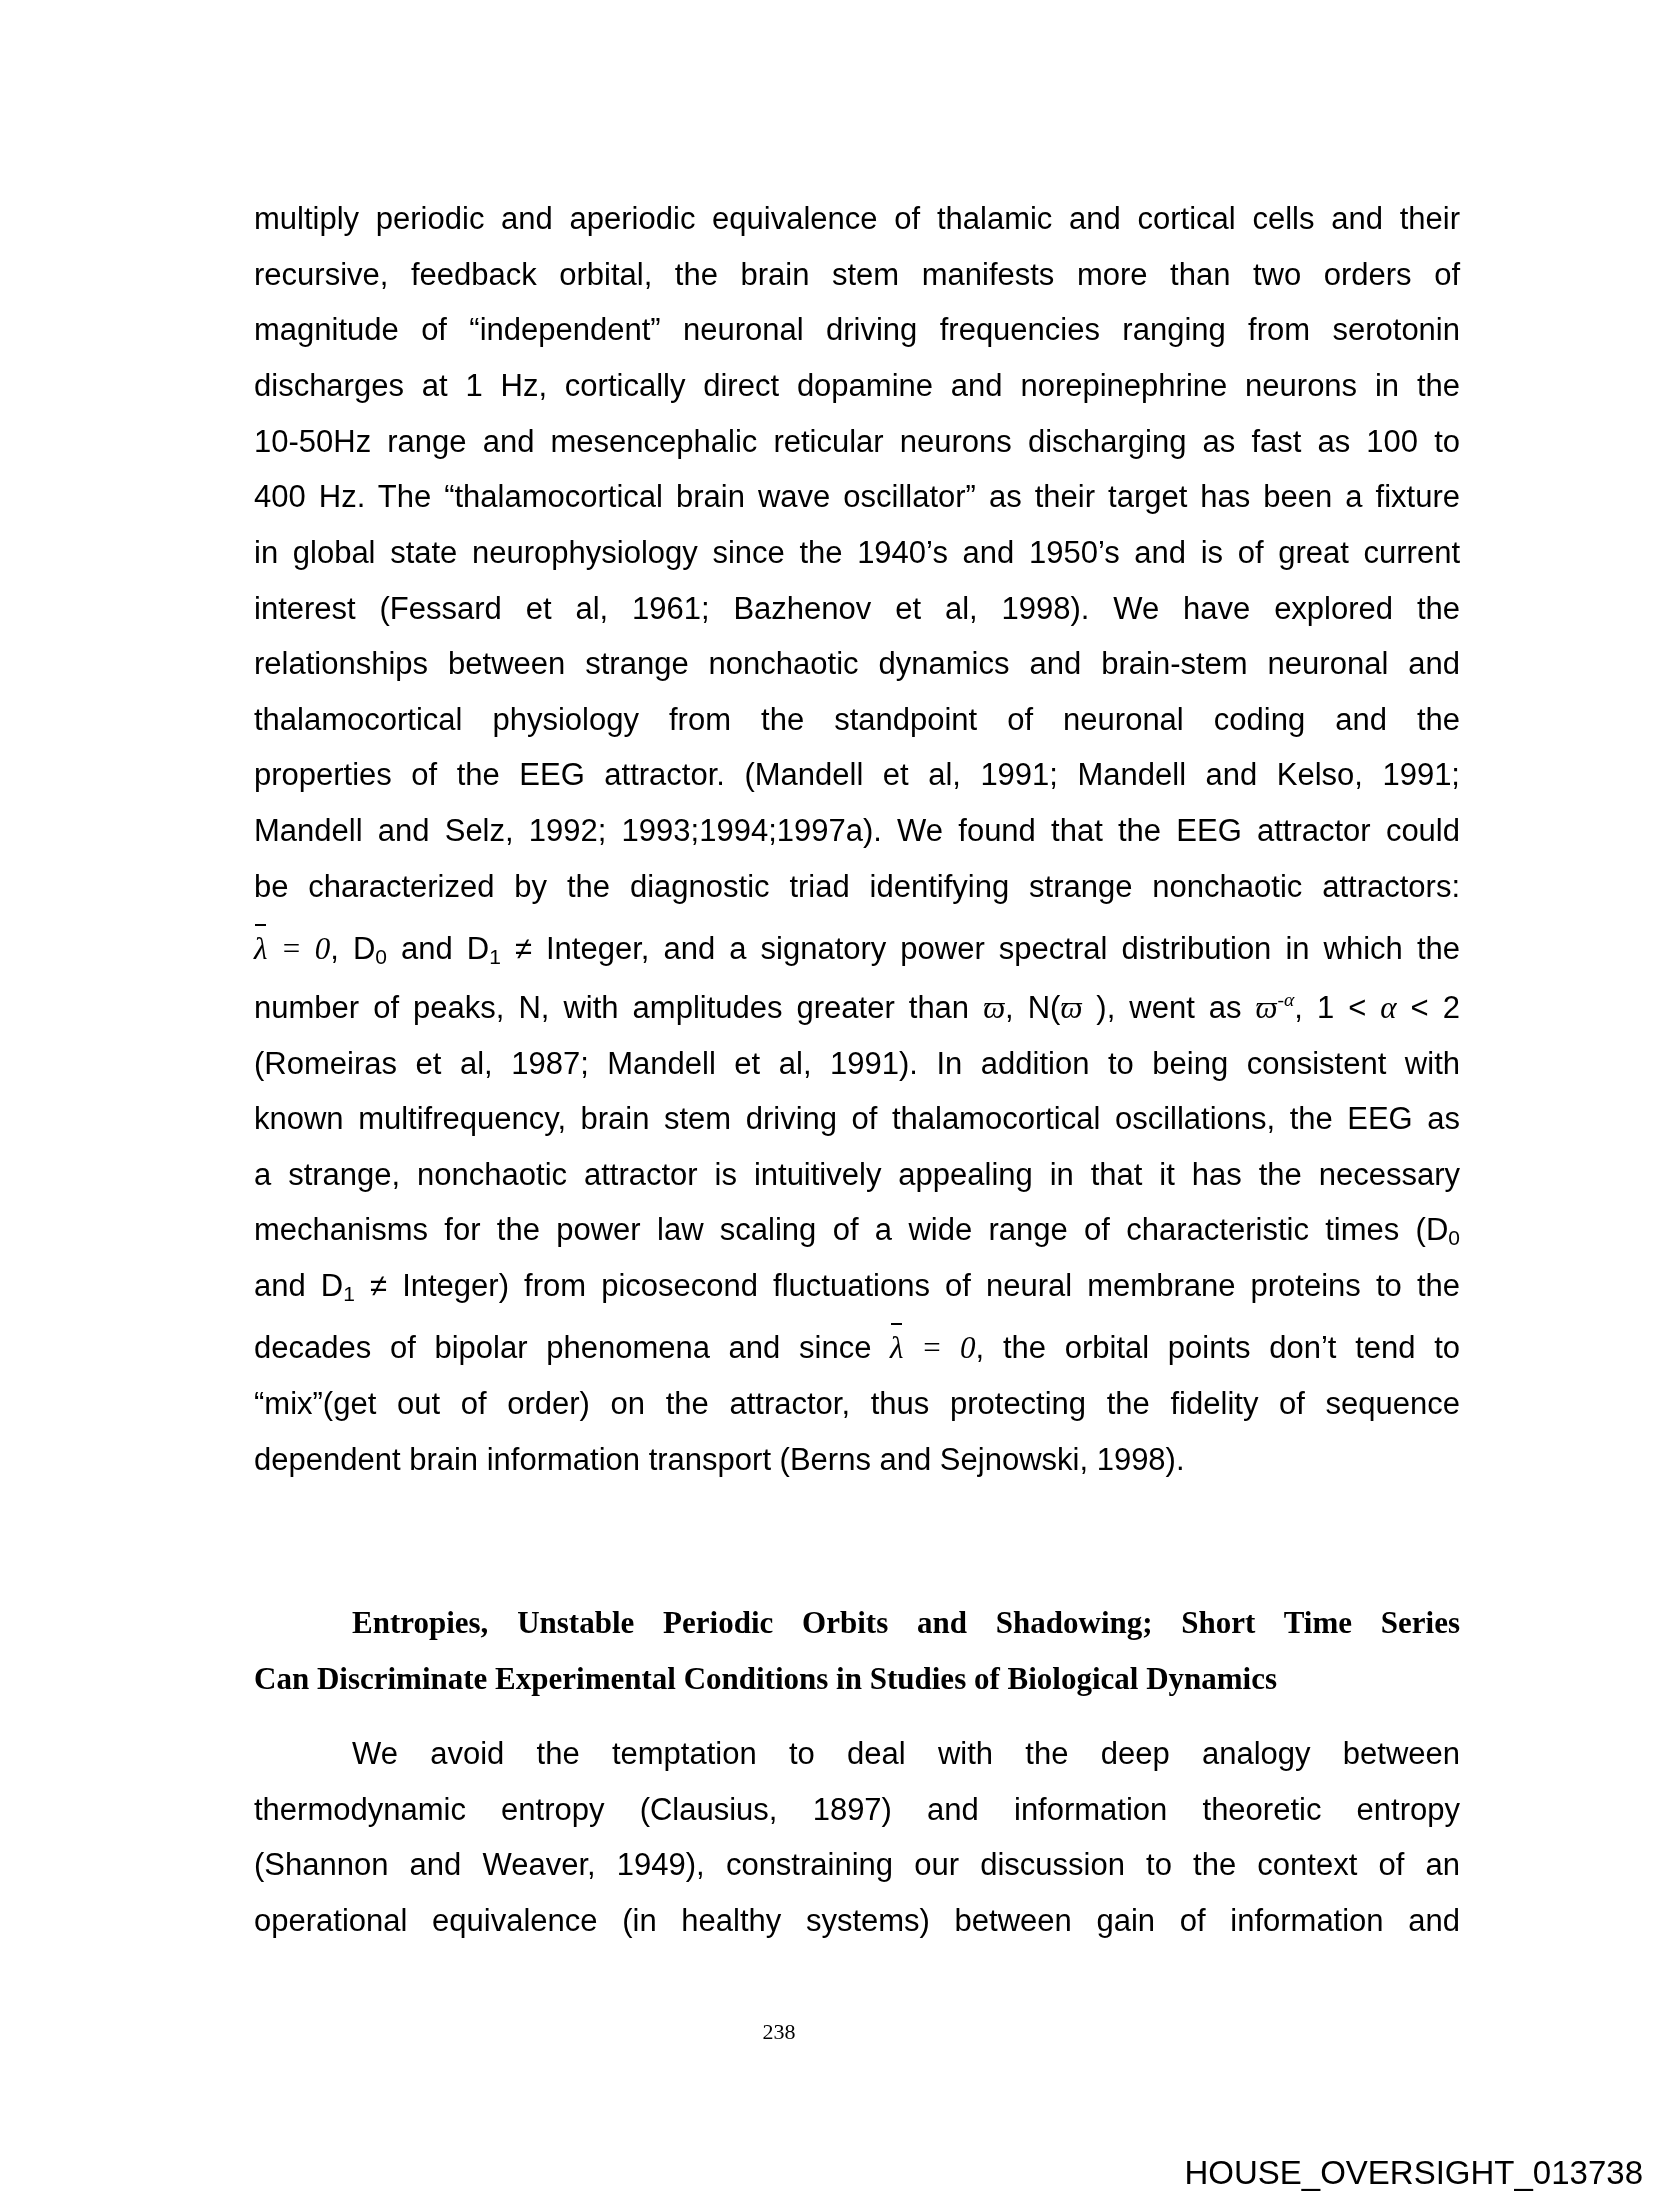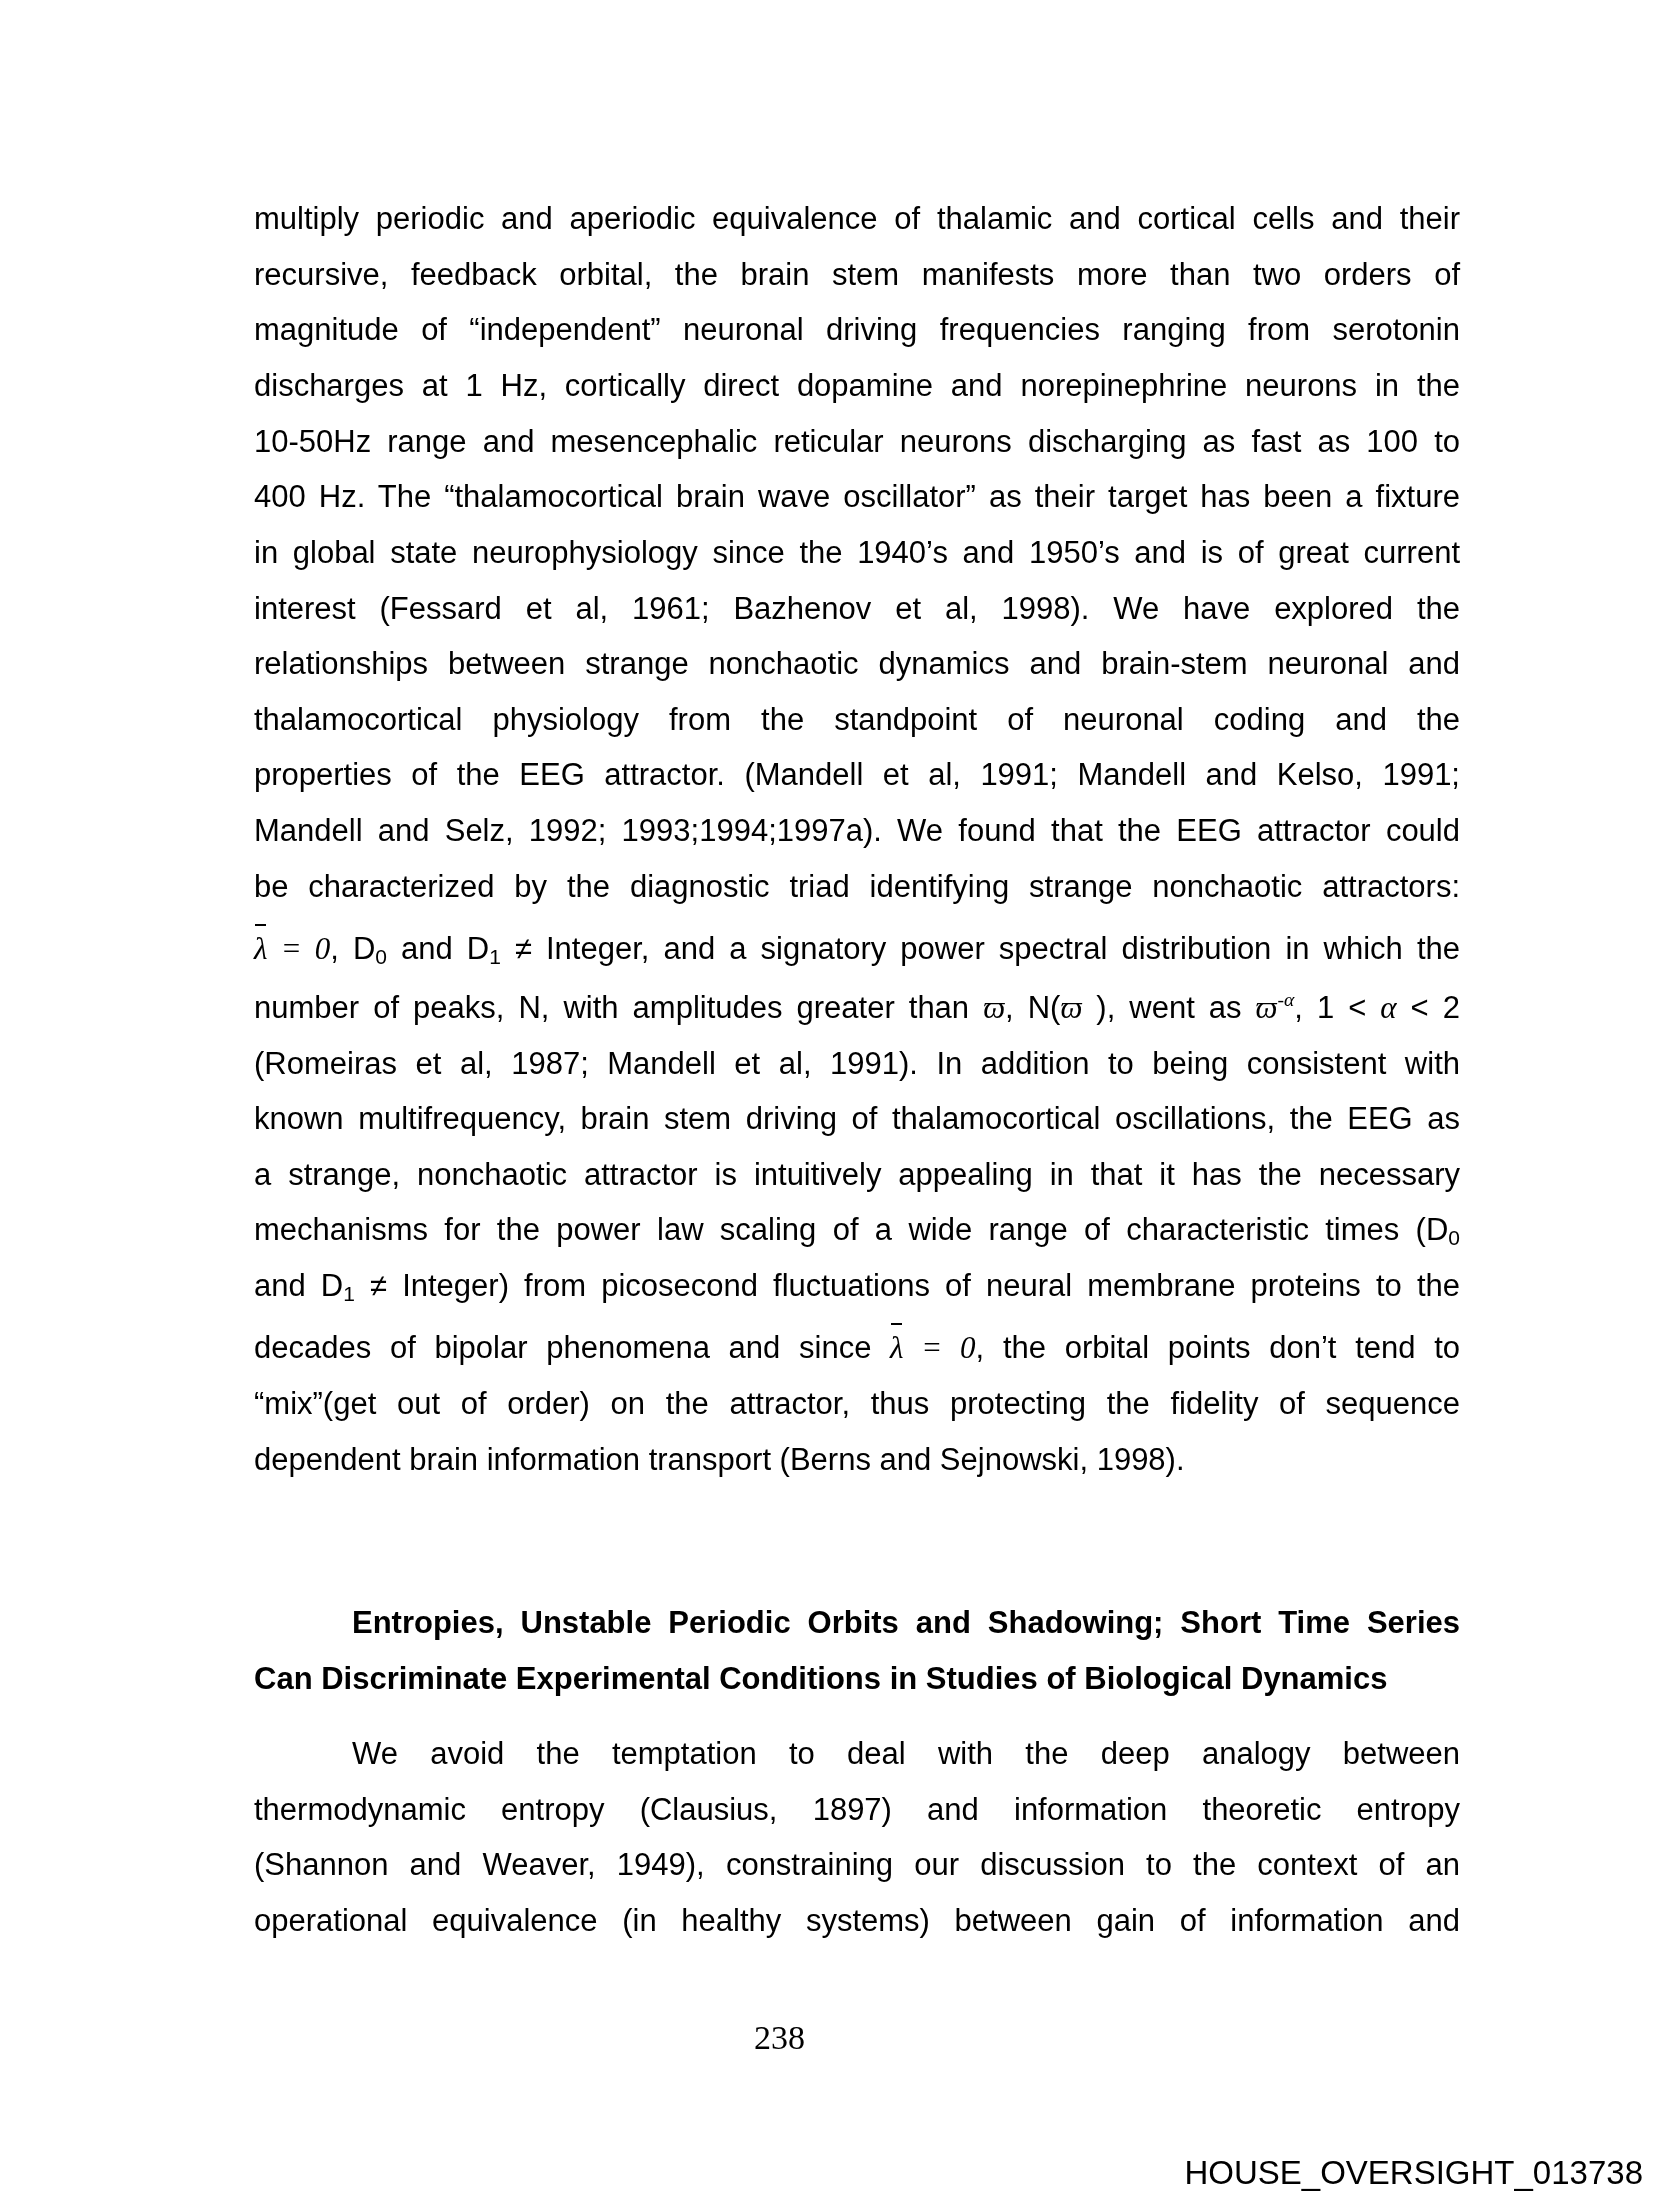--- a/index.html
+++ b/index.html
@@ -8,31 +8,31 @@
   .line {
     position:absolute; left:254px; width:1206px; height:52px;
     font-family:"Liberation Sans", sans-serif; font-size:31px; line-height:52px;
     white-space:nowrap; text-align:justify; text-align-last:justify;
     transform-origin:left top;
   }
   .line.last { text-align-last:left; }
   .line.indent { padding-left:98px; box-sizing:border-box; }
   .heading {
     position:absolute; left:254px; width:1206px; height:52px;
-    font-family:Liberation Sans, sans-serif; font-weight:bold; font-size:31px; line-height:52px;
+    font-family:Liberation Serif, serif; font-weight:bold; font-size:31px; line-height:52px;
     white-space:nowrap; text-align:justify; text-align-last:justify;
   }
   .heading.indent { padding-left:98px; box-sizing:border-box; }
   .heading.last { text-align-last:left; }
   .math { font-family:"Liberation Serif", serif; font-style:italic; }
   .lam { position:relative; display:inline-block; }
   .lam::before { content:""; position:absolute; left:1.3px; right:1.3px; top:1.3px; height:2px; background:#000; }
   .page-number {
-    position:absolute; left:753px; top:2019px; width:52px; text-align:right;
-    font-family:"Liberation Serif", serif; font-size:34px;
+    position:absolute; left:753px; top:2019px; width:52px; text-align:center;
+    font-family:"Liberation Serif", serif; font-size:22px;
   }
   .bates {
     position:absolute; right:26px; top:2154px;
     font-family:Liberation Sans, sans-serif; font-size:33px; letter-spacing:0px;
   }
   sub { font-size:21px; vertical-align:-5.2px; line-height:0; }
   sup { font-size:19.6px; vertical-align:11.8px; line-height:0; }
 </style>
 </head>
 <body>

